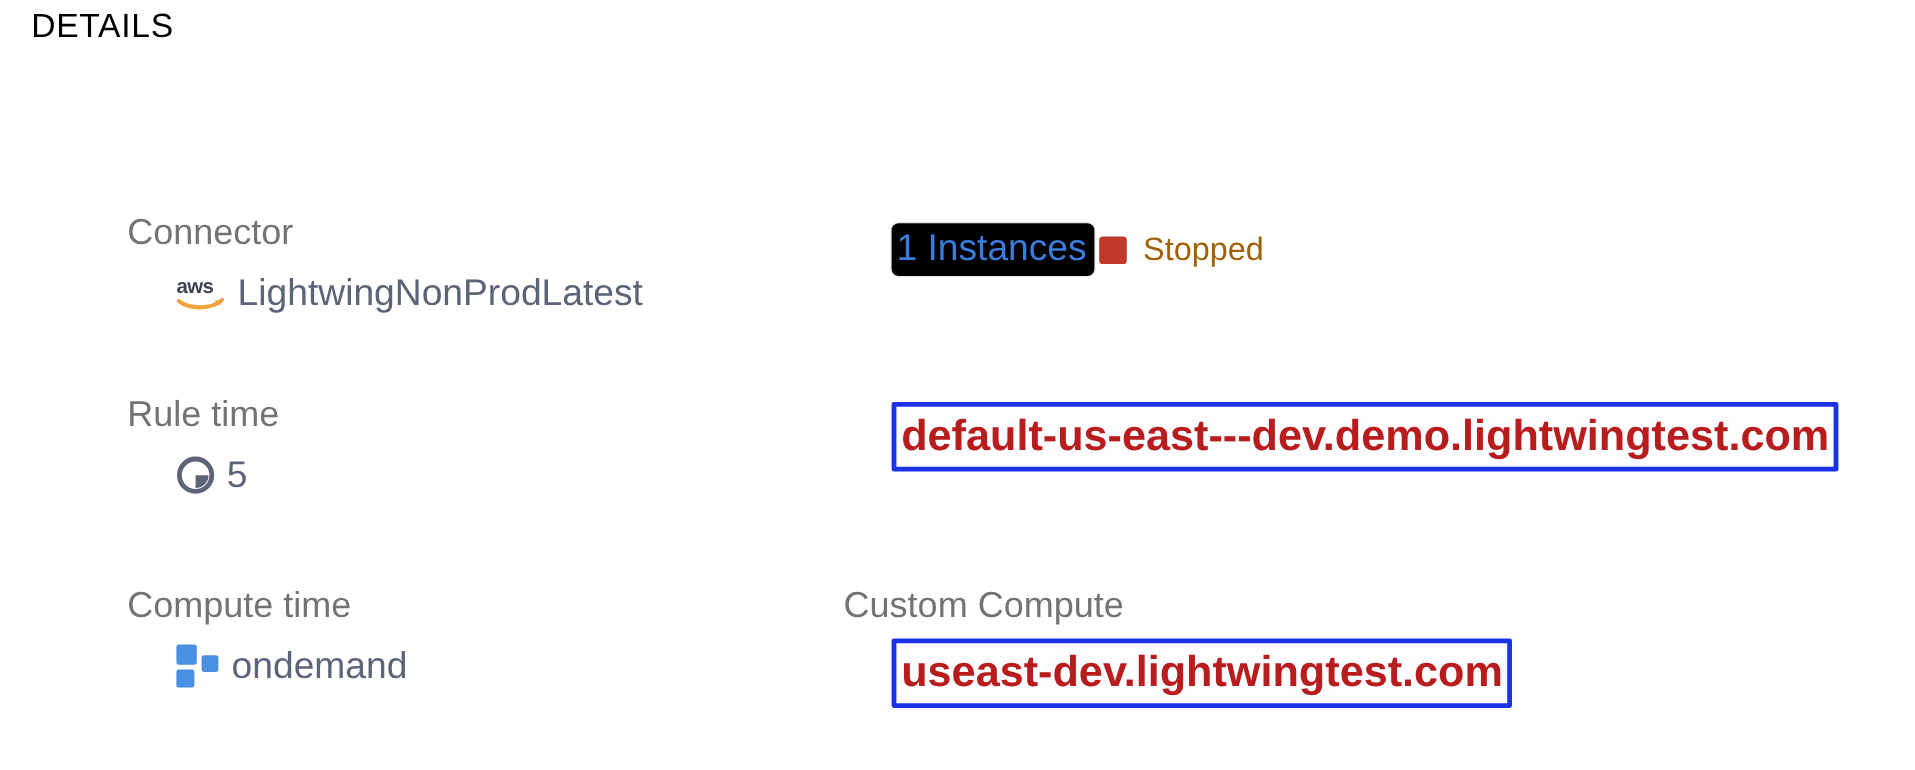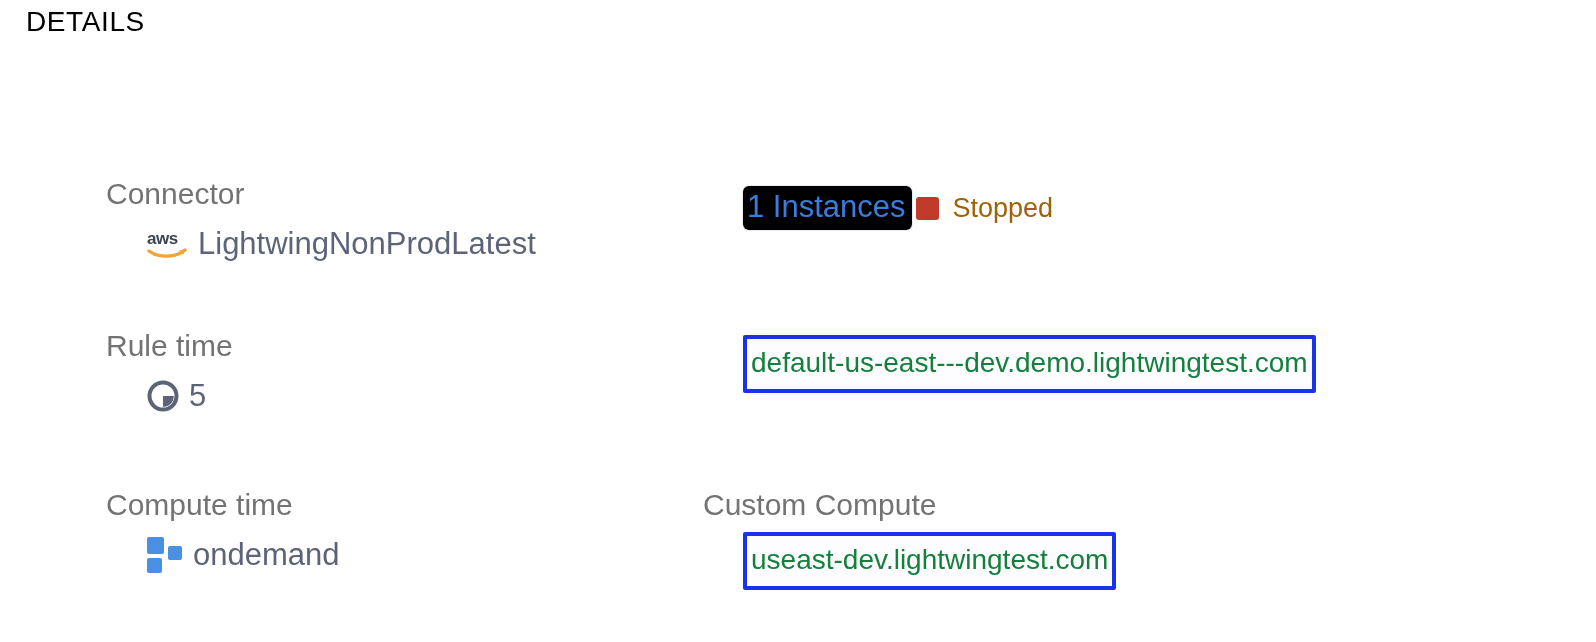--- a/index.html
+++ b/index.html
@@ -141,26 +141,27 @@
   
   .highlight-box {
     display: inline-block;
     border: 4px solid #1a32e8;
     border-radius: 2px;
     padding: 2px 4px 4px 4px;
     background: #fdfdff;
     box-sizing: border-box;
   }
   .highlight-box .boxed-link {
-    color: #15803d;
-    font-size: 28px;
+    color: #b91c1c;
+    font-size: 36px;
     line-height: 44px;
     text-decoration: none;
     white-space: nowrap;
     display: block;
+    font-weight: bold;
   }
   .value-boxed { margin-top: 8px; }
 </style>
 </head>
 <body>
 
 <div class="panel">
 
   <div class="section-title">DETAILS</div>
 

